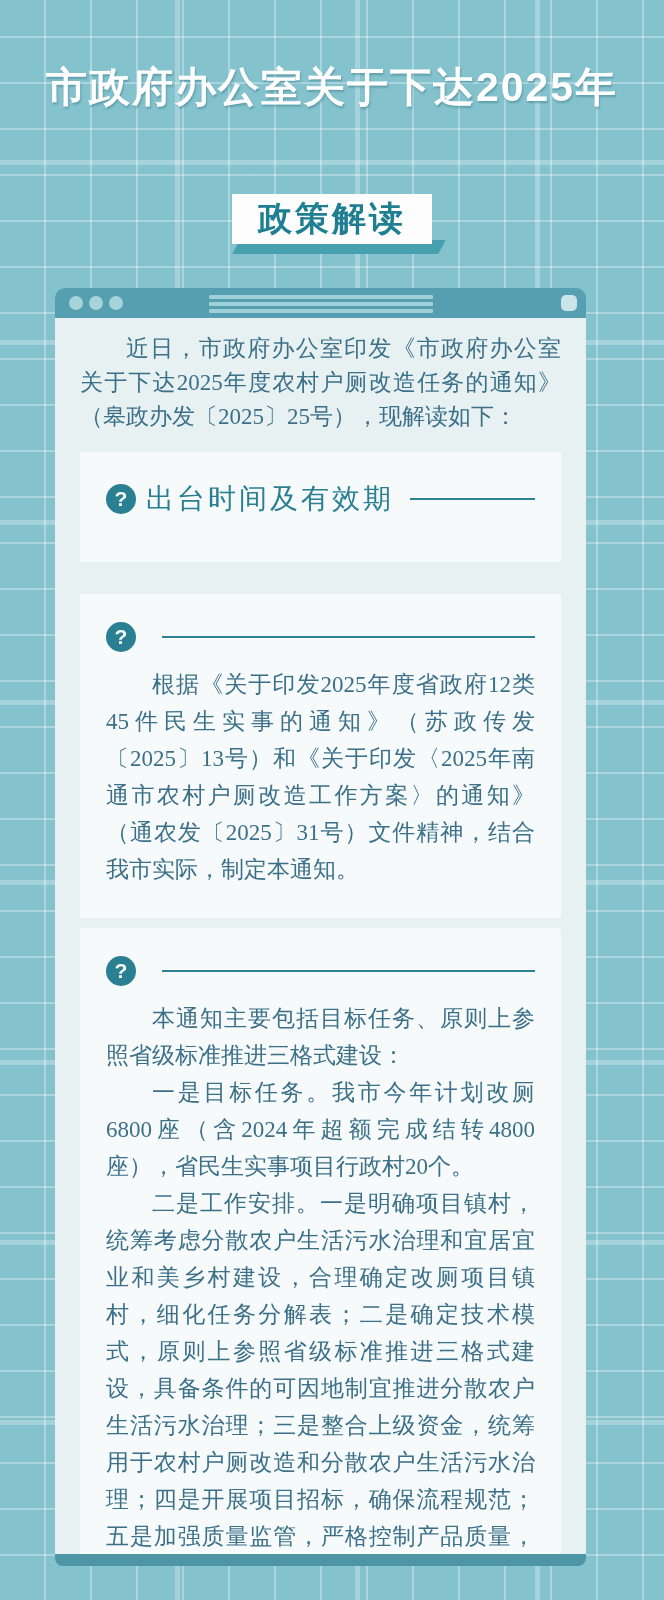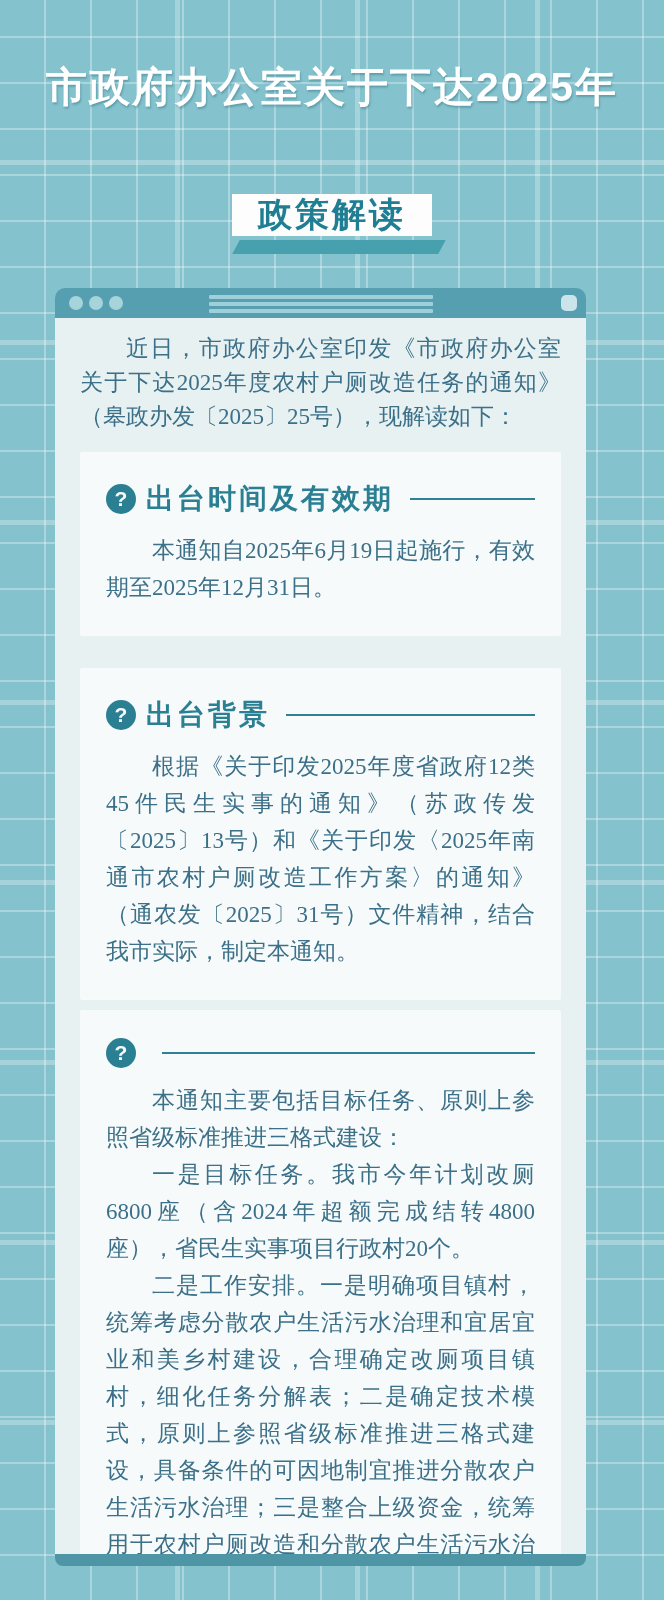--- a/index.html
+++ b/index.html
@@ -46,21 +46,21 @@
     left: 50%;
     margin-left: -96px;
     width: 206px;
     height: 14px;
     background: #46a0ae;
     transform: skewX(-28deg);
   }
   .badge {
     position: relative;
     width: 200px;
-    height: 42px;
+    height: 50px;
     background: #fcfdfc;
     display: flex;
     align-items: center;
     justify-content: center;
     font-size: 34px;
     font-weight: 800;
     letter-spacing: 3px;
     color: #1f7e91;
   }
 
@@ -150,21 +150,21 @@
     color: #f6fafa;
     display: flex;
     align-items: center;
     justify-content: center;
     font-size: 21px;
     font-weight: 800;
     margin-right: 10px;
   }
   .sec-title {
     font-size: 28px;
-    font-weight: 700;
+    font-weight: 400;
     letter-spacing: 3px;
     color: #2a7f93;
     white-space: nowrap;
   }
   .sec-line {
     flex: 1 1 auto;
     height: 2px;
     background: #2f8296;
     margin-left: 16px;
   }
@@ -210,27 +210,25 @@
     <div class="card-body">
 
       <p class="intro">近日，市政府办公室印发《市政府办公室关于下达2025年度农村户厕改造任务的通知》（皋政办发〔2025〕25号），现解读如下：</p>
 
       <div class="panel first">
         <div class="sec-header">
           <div class="q-icon">?</div>
           <div class="sec-title">出台时间及有效期</div>
           <div class="sec-line"></div>
         </div>
-        <p>本通知自2025年6月19日起施行，有效期至2025年12月31日。</p>
       </div>
 
       <div class="panel">
         <div class="sec-header">
           <div class="q-icon">?</div>
-          <div class="sec-title">出台背景</div>
           <div class="sec-line"></div>
         </div>
         <p>根据《关于印发2025年度省政府12类45件民生实事的通知》（苏政传发〔2025〕13号）和《关于印发〈2025年南通市农村户厕改造工作方案〉的通知》（通农发〔2025〕31号）文件精神，结合我市实际，制定本通知。</p>
       </div>
 
       <div class="panel">
         <div class="sec-header">
           <div class="q-icon">?</div>
           <div class="sec-line"></div>
         </div>

